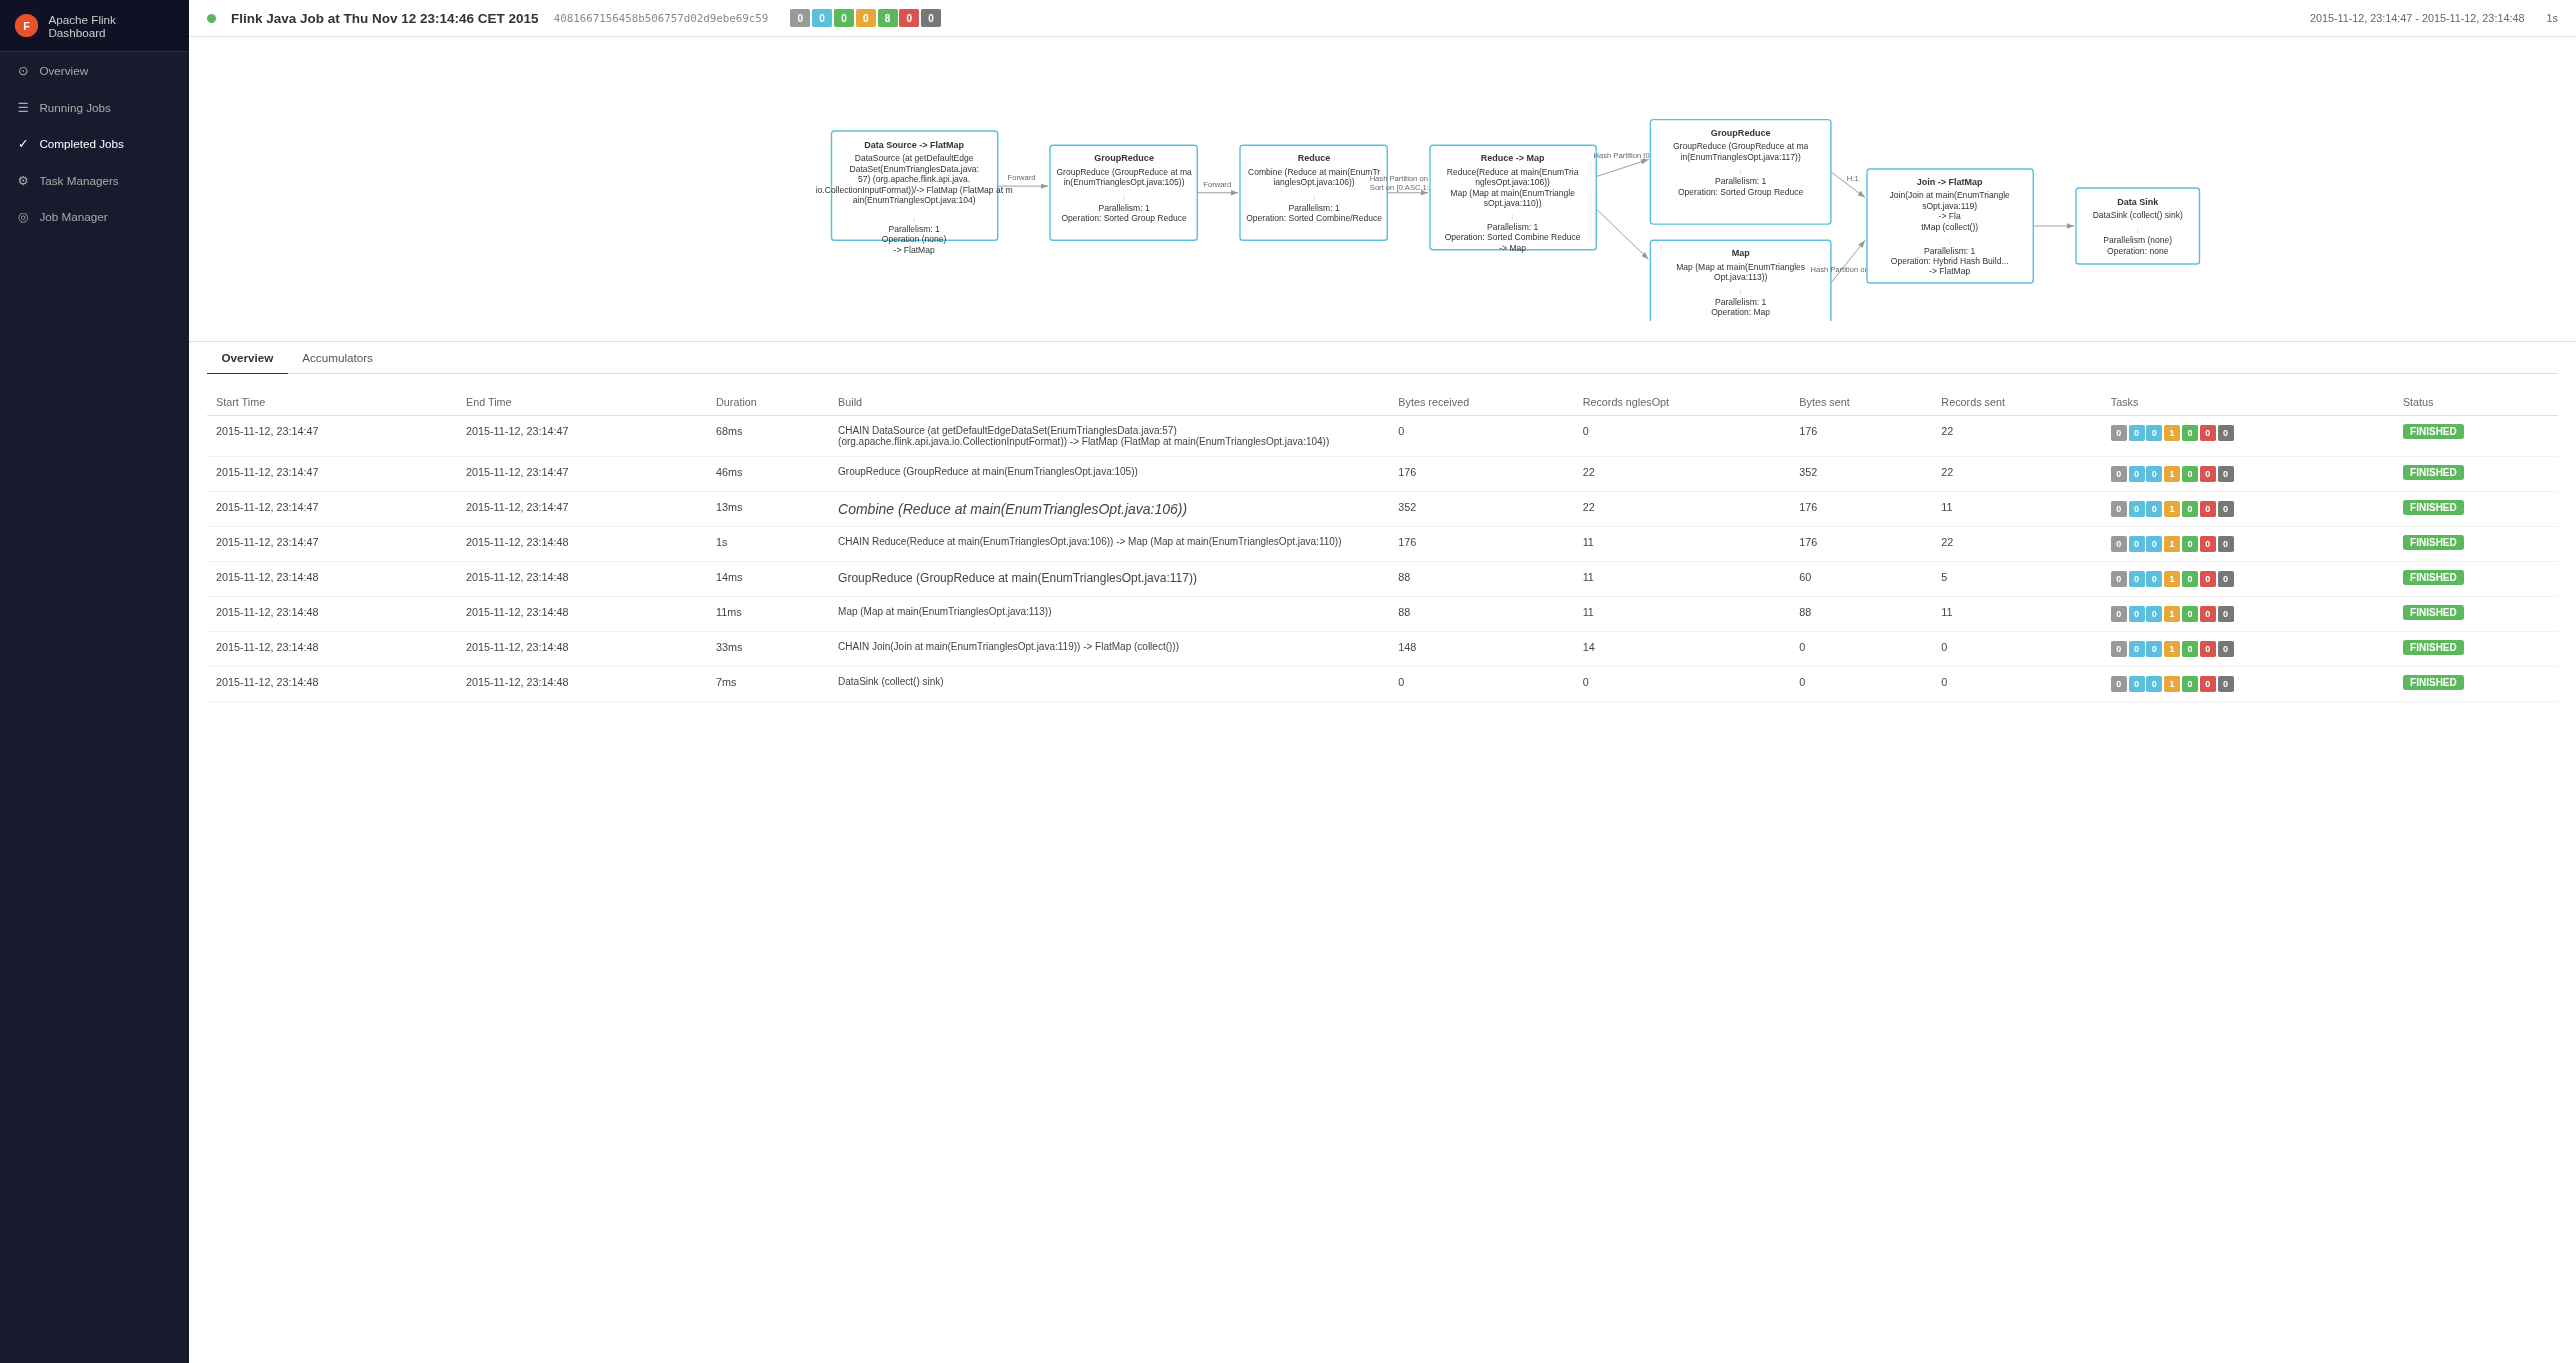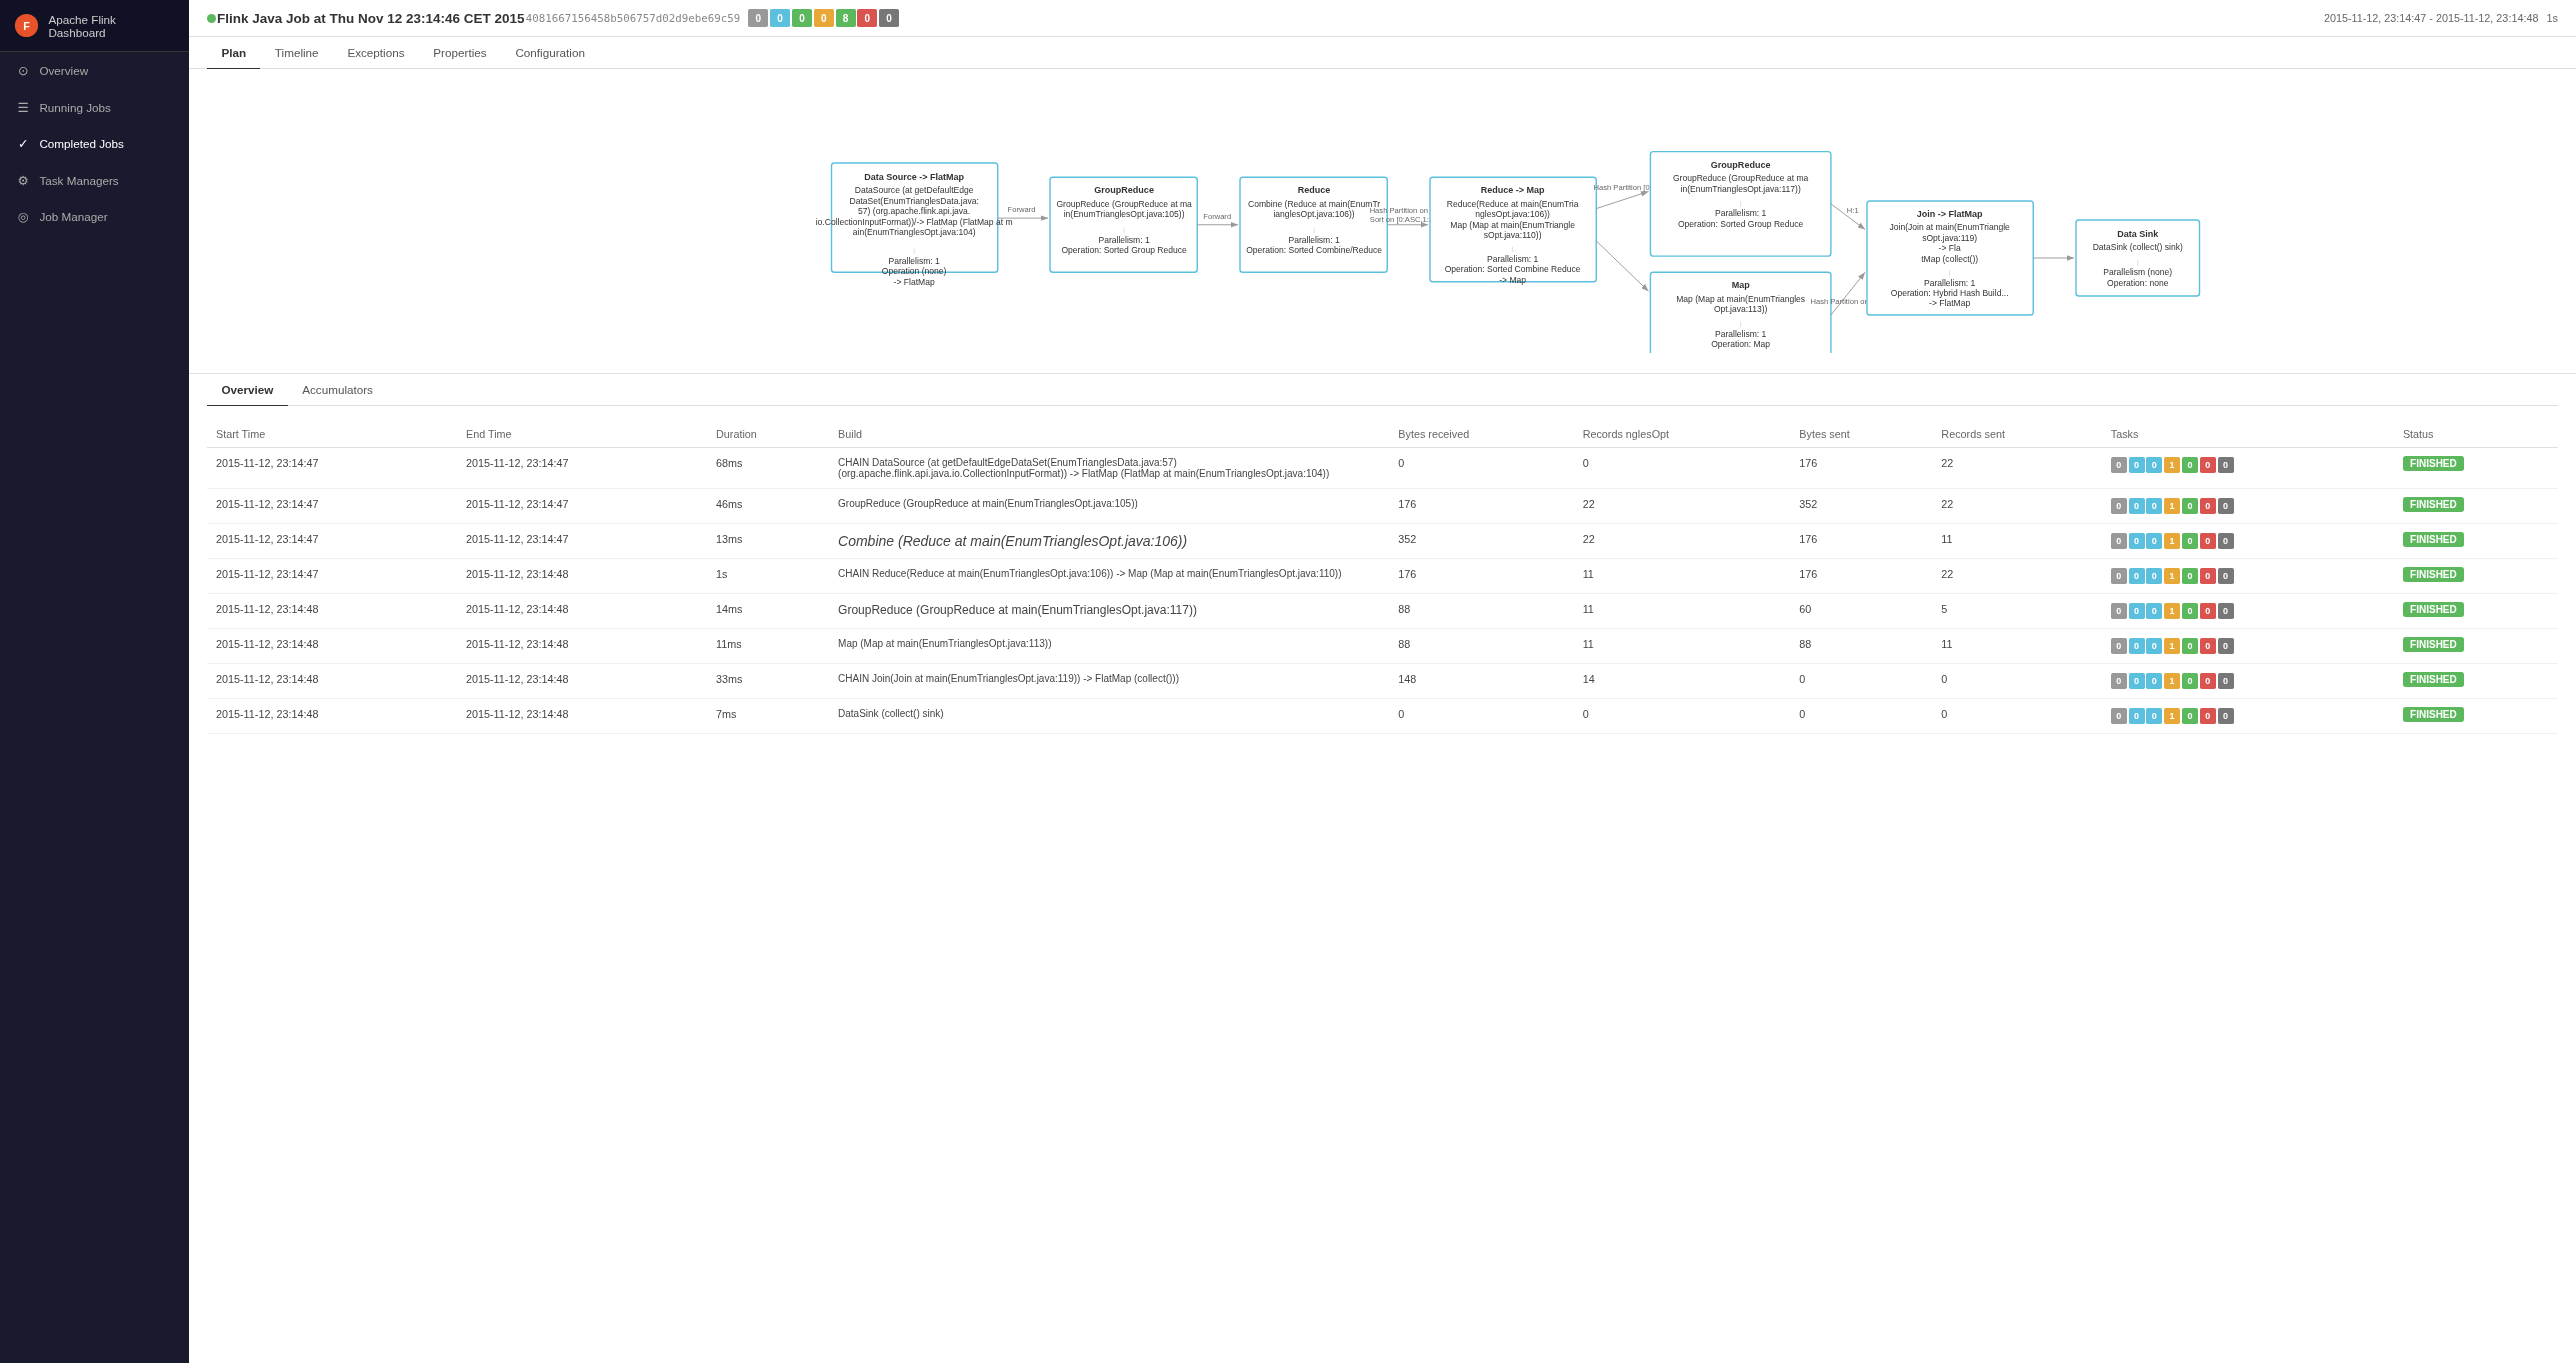--- a/index.html
+++ b/index.html
@@ -54,21 +54,21 @@
       background: #fff;
     }
 
     
     #topbar {
       background: #fff;
       border-bottom: 0.9px solid #e0e0e0;
       padding: 9px 18px;
       display: flex;
       align-items: center;
-      gap: 1px;
+      gap: 15px;
       flex-shrink: 0;
     }
     #job-status-dot {
       width: 9px; height: 9px;
       border-radius: 50%;
       background: #5cb85c;
       flex-shrink: 0;
     }
     #job-title {
       font-size: 13.5px;
@@ -289,27 +289,20 @@
         <div class="task-badge" style="background: rgb(92, 184, 92);">0</div>
         <div class="task-badge" style="background: rgb(232, 168, 56);">0</div>
         <div class="task-badge" style="background: rgb(92, 184, 92);">8</div>
         <div class="task-badge" style="background: rgb(217, 83, 79);">0</div>
         <div class="task-badge" style="background: rgb(119, 119, 119);">0</div>
       </div>
     <span id="job-time-range">2015-11-12, 23:14:47 - 2015-11-12, 23:14:48</span>
     <span id="job-duration-badge">1s</span>
   </div>
 
-  <div id="tabs">
-    <div class="tab-item active">Plan</div>
-    <div class="tab-item">Timeline</div>
-    <div class="tab-item">Exceptions</div>
-    <div class="tab-item">Properties</div>
-    <div class="tab-item">Configuration</div>
-  </div>
 
   <div id="content">
 
     <div id="plan-diagram">
       <svg id="plan-svg" viewBox="0 0 1200 280" preserveAspectRatio="xMidYMid meet" style="font-size:13px">
         <defs>
           <marker id="arrowhead" markerWidth="8" markerHeight="6" refX="8" refY="3" orient="auto">
             <polygon points="0 0, 8 3, 0 6" fill="#999"></polygon>
           </marker>
         </defs>

